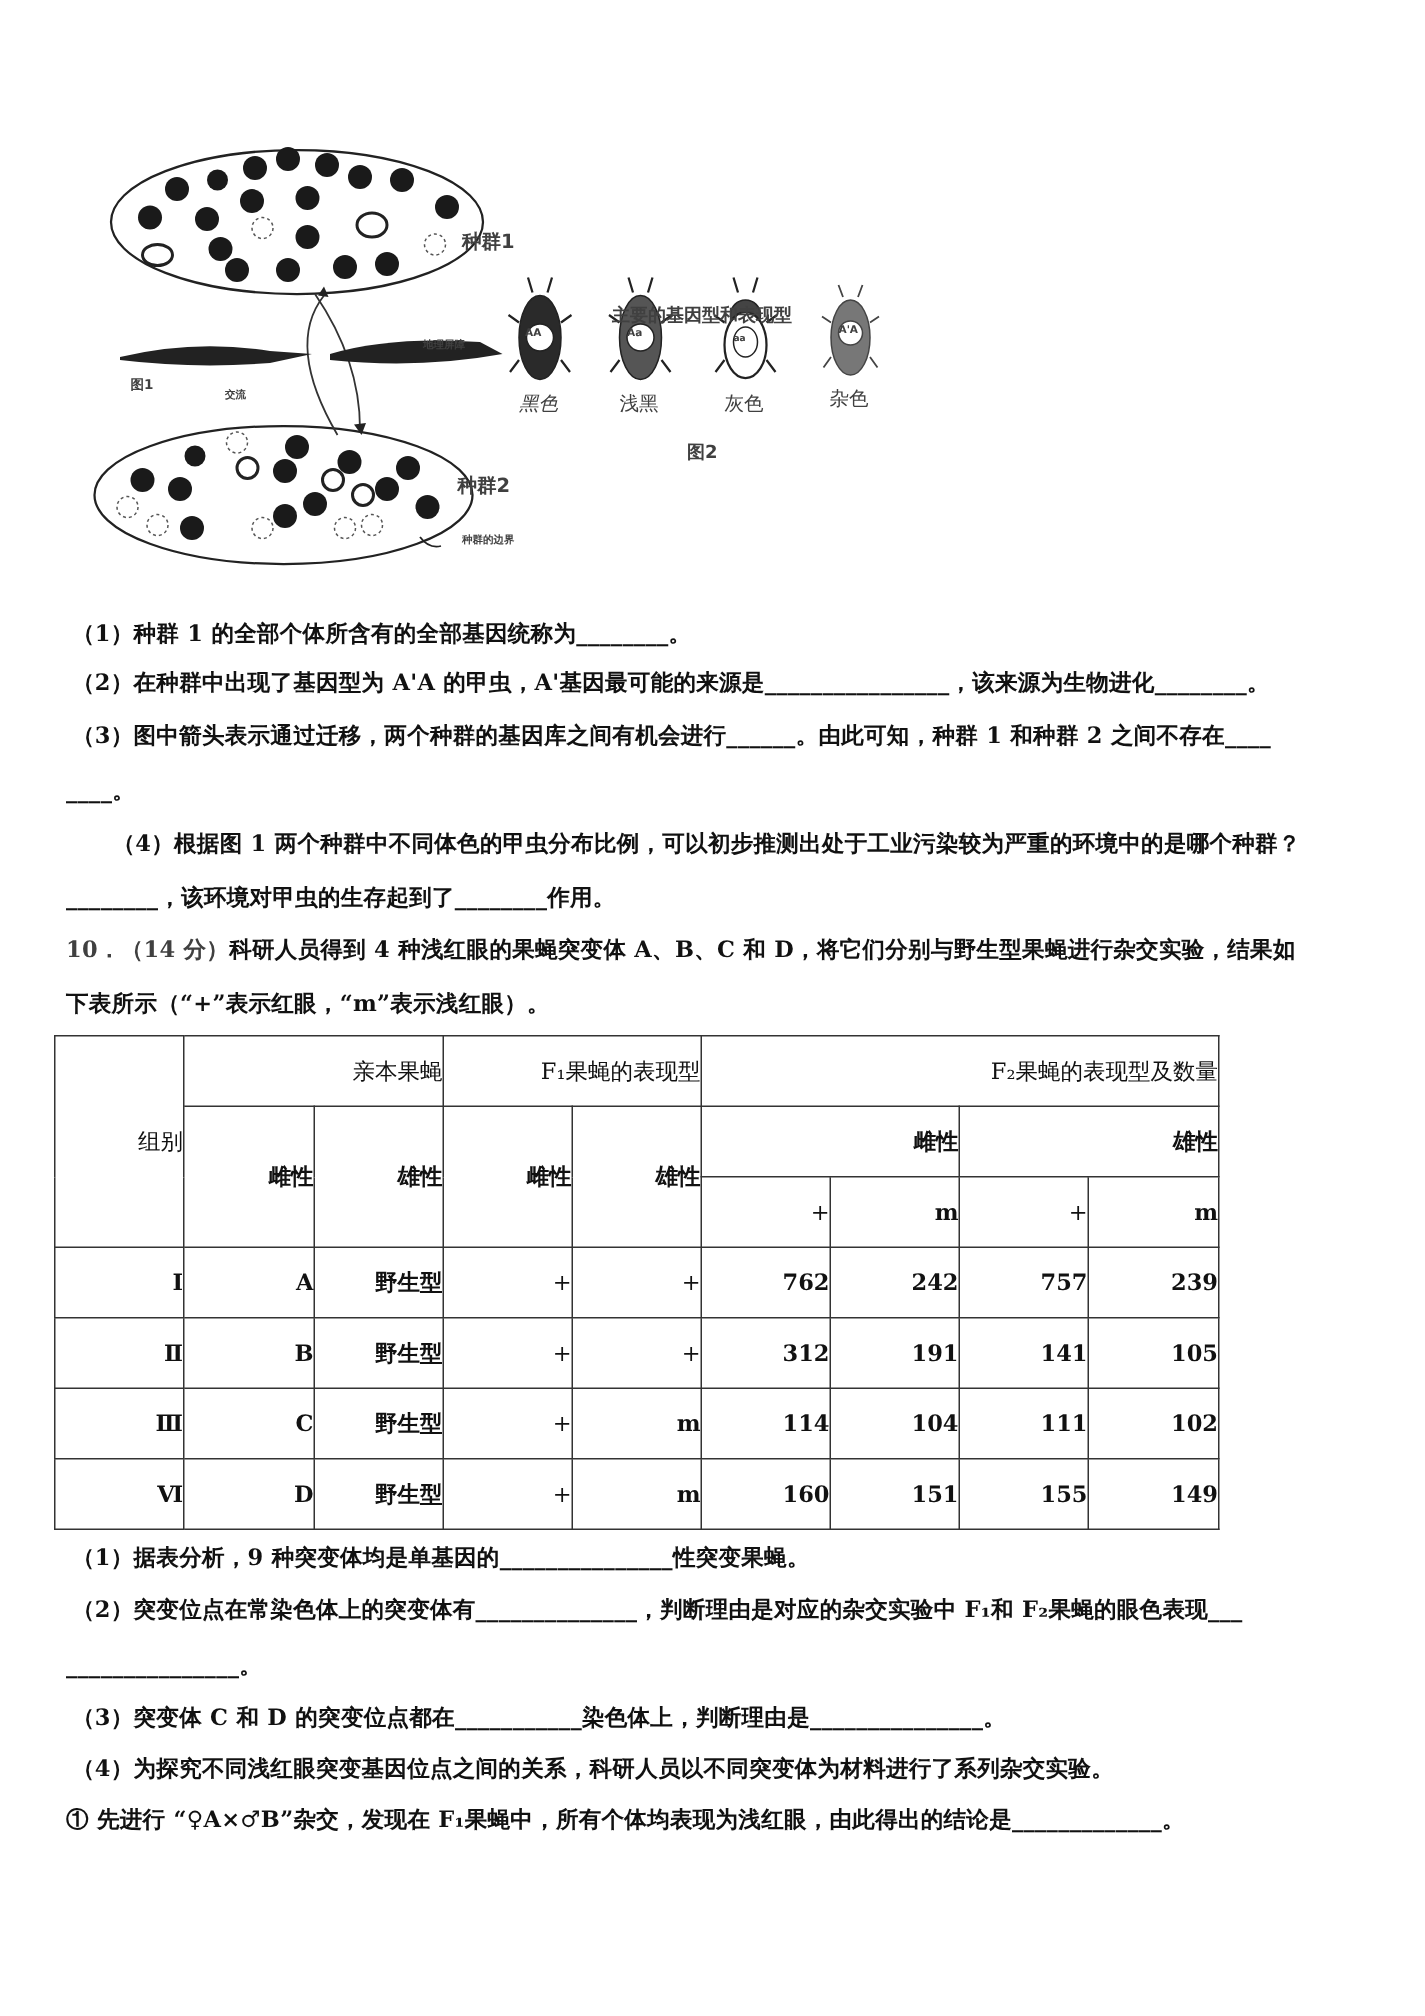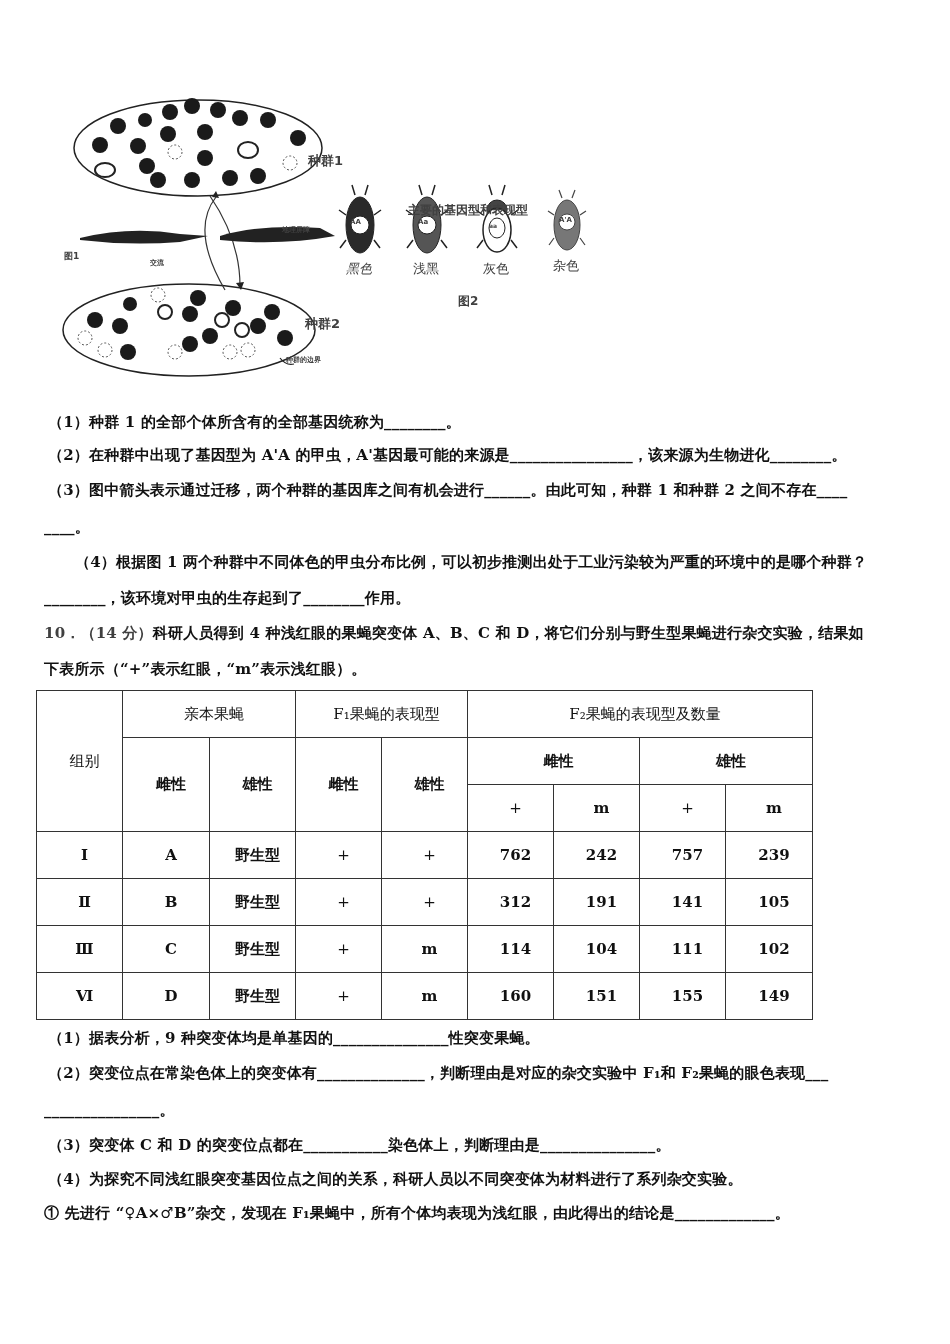--- a/index.html
+++ b/index.html
@@ -4,21 +4,21 @@
 <style>
   html, body { margin: 0; padding: 0; background: #ffffff; }
   body { width: 950px; height: 1344px; position: relative; overflow: hidden;
          font-family: "DejaVu Serif", "Liberation Serif", serif; color: #111; }
   .fig { position: absolute; left: 40px; top: 90px; width: 560px; height: 295px; }
   .fig svg { width: 560px; height: 295px; display: block; }
   .fig-label { position: absolute; font-family: "DejaVu Sans", sans-serif; font-weight: bold; color: #404040; white-space: nowrap; }
   .para { position: absolute; left: 48px; font-size: 15px; font-weight: bold; white-space: nowrap; line-height: 20px; letter-spacing: 0.2px; }
   .para .normal { font-weight: bold; color: #404040; }
   table.data { position: absolute; left: 36px; top: 690px; border-collapse: collapse; font-size: 15px; font-weight: bold; }
-  table.data td { border: 1.5px solid #333; padding: 0 0 0 10px; vertical-align: middle; text-align: center; height: 46px; }
+  table.data td { border: 1.5px solid #333; padding: 0 0 0 10px; vertical-align: middle; text-align: right; height: 46px; }
   table.data td.plain { font-weight: normal; }
 </style>
 </head>
 <body>
 
 <div class="fig">
   <svg viewBox="0 0 560 295">
 
     <ellipse cx="158" cy="58" rx="124" ry="48" fill="none" stroke="#222" stroke-width="1.5"></ellipse>
 
@@ -113,24 +113,24 @@
     <g stroke="#444" stroke-width="1">
       <path d="M522 108 l-3 -8 M532 108 l3 -8" stroke-width="1.2"></path>
       <ellipse cx="527" cy="135" rx="13" ry="25" fill="#777"></ellipse>
       <circle cx="527" cy="132" r="8" fill="#fff"></circle>
       <path d="M514 125 l-6 -4 M540 125 l6 -4 M514 148 l-5 7 M540 148 l5 7" stroke-width="1.2"></path>
     </g>
   </svg>
 
   <div class="fig-label" style="left:268px;top:62px;font-size:13px;">种群1</div>
   <div class="fig-label" style="left:265px;top:225px;font-size:13px;">种群2</div>
-  <div class="fig-label" style="left:4px;top:160px;font-size:9px;padding-left:20px;">图1</div>
+  <div class="fig-label" style="left:27px;top:160px;font-size:9px;padding-left:20px;">图1</div>
   <div class="fig-label" style="left:242px;top:135px;font-size:7px;">地理屏障</div>
   <div class="fig-label" style="left:110px;top:168px;font-size:7px;">交流</div>
-  <div class="fig-label" style="left:246px;top:265px;font-size:7px;text-align:center;">种群的边界</div>
+  <div class="fig-label" style="left:268px;top:265px;font-size:7px;text-align:center;">种群的边界</div>
   <div class="fig-label" style="left:368px;top:76px;font-size:12px;font-weight:bold;font-family:'DejaVu Serif',serif;margin-top:36px;">主要的基因型和表现型</div>
   <div class="fig-label" style="left:310px;top:128px;font-size:7px;">AA</div>
   <div class="fig-label" style="left:378px;top:128px;font-size:7px;">Aa</div>
   <div class="fig-label" style="left:449px;top:132px;font-size:6px;">aa</div>
   <div class="fig-label" style="left:519px;top:126px;font-size:7px;">A'A</div>
   <div class="fig-label" style="left:306px;top:170px;font-size:13px;font-weight:normal;font-style:italic;">黑色</div>
   <div class="fig-label" style="left:373px;top:170px;font-size:13px;font-weight:normal;">浅黑</div>
   <div class="fig-label" style="left:443px;top:170px;font-size:13px;font-weight:normal;">灰色</div>
   <div class="fig-label" style="left:513px;top:167px;font-size:13px;font-weight:normal;">杂色</div>
   <div class="fig-label" style="left:418px;top:203px;font-size:12px;font-weight:bold;">图2</div>

